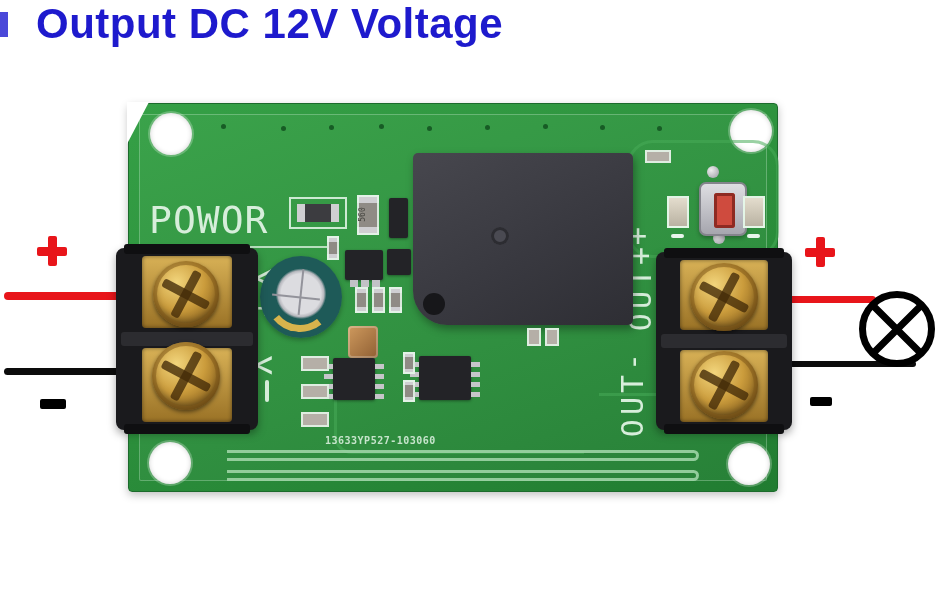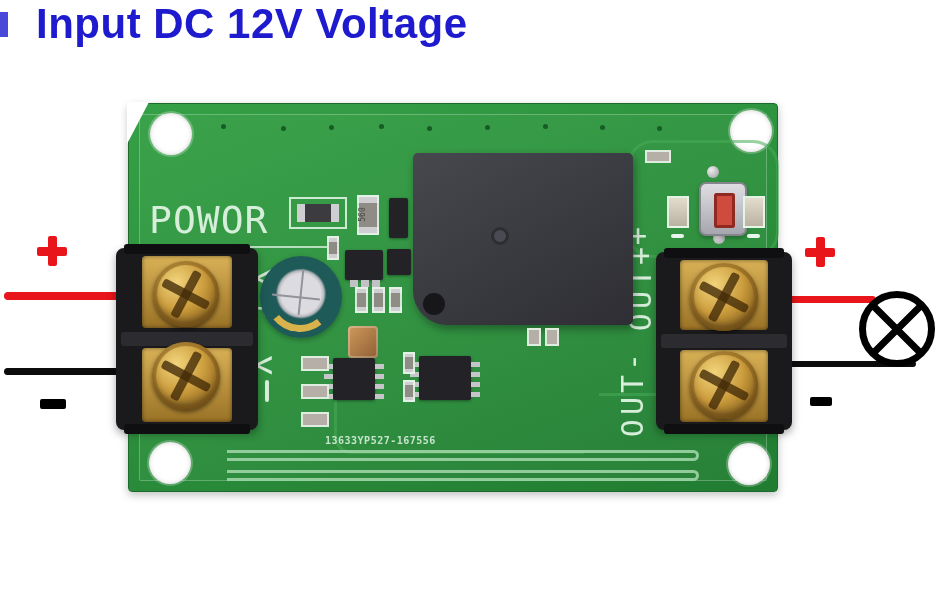--- a/index.html
+++ b/index.html
@@ -130,21 +130,21 @@
   .screw::before { transform:translate(-50%,-50%) rotate(28deg); }
   .screw::after  { transform:translate(-50%,-50%) rotate(-62deg); }
 </style>
 </head>
 <body>
 
 <div class="stage">
 
   <div class="blue-frag"></div>
 
-  <div class="title title-top">Input DC 12V Voltage</div>
+  <div class="title title-top">Output DC 12V Voltage</div>
 
   <div class="plus" style="left:37px; top:236px;"></div>
   <div class="wire red" style="left:4px; top:292px; width:130px; height:8px;"></div>
   <div class="wire black" style="left:4px; top:368px; width:128px; height:7px;"></div>
   <div class="minus" style="left:40px; top:399px; width:26px;"></div>
 
   <div class="plus" style="left:805px; top:237px;"></div>
   <div class="wire red" style="left:788px; top:296px; width:88px; height:7px;"></div>
   <div class="wire black" style="left:788px; top:361px; width:128px; height:6px;"></div>
   <div class="minus" style="left:810px; top:397px; width:22px; height:9px;"></div>
@@ -164,21 +164,21 @@
     <div class="hole" style="left:599px; top:339px;"></div>
 
     <div class="vias"></div>
     <div class="trace trace-btn"></div>
     <div class="trace trace-l1"></div>
     <div class="trace trace-l2"></div>
     <div class="meander m1"></div>
     <div class="meander m2"></div>
 
     <div class="silk power">POWOR</div>
-    <div class="silk serial">13633YP527-167556</div>
+    <div class="silk serial">13633YP527-103060</div>
     <div class="silk outlbl out-plus">OUT+</div>
     <div class="silk outlbl out-minus">OUT-</div>
     <div class="mark chev chev1">&lt;</div>
     <div class="mark mark-plus">+</div>
     <div class="mark chev chev2">&lt;</div>
     <div class="vbar"></div>
     <div class="silk-line"></div>
     <div class="mark btn-plus">+</div>
 
     <div class="relay">

